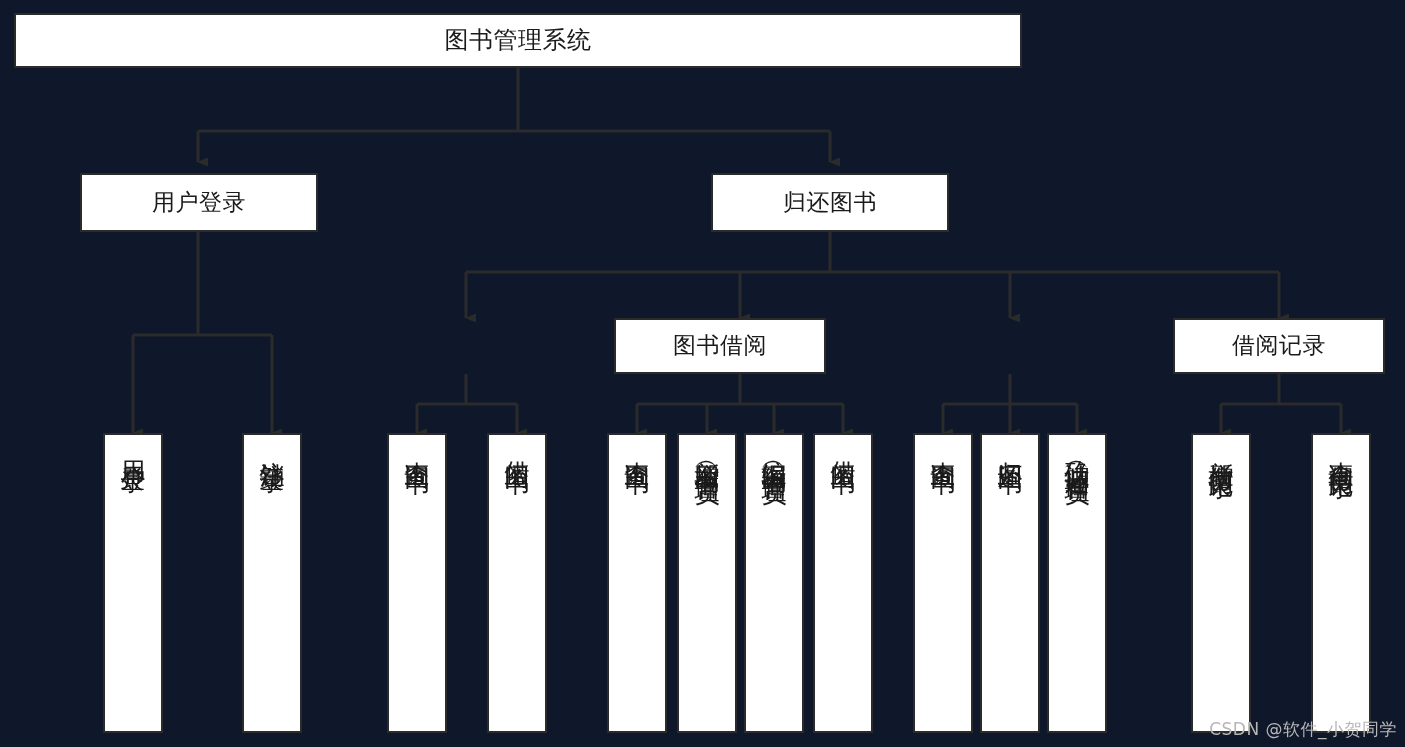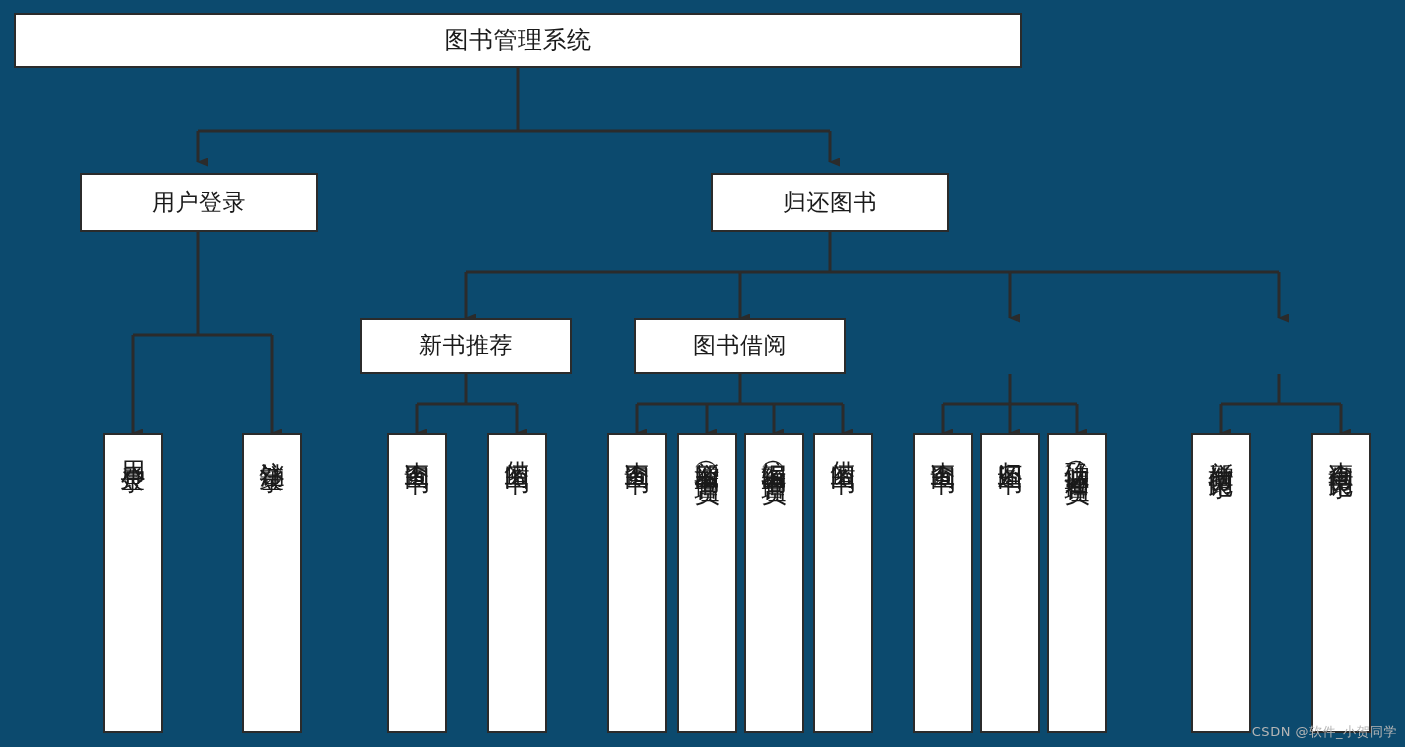--- a/index.html
+++ b/index.html
@@ -7,21 +7,21 @@
     padding: 0;
     background: #ffffff;
   }
   body {
     font-family: "DejaVu Sans", "Liberation Sans", sans-serif;
   }
   #canvas {
     position: relative;
     width: 1405px;
     height: 747px;
-    background: #0c4a6e;
+    background: #0f172a;
     overflow: hidden;
   }
   svg#edges {
     position: absolute;
     left: 0;
     top: 0;
     width: 1405px;
     height: 747px;
     pointer-events: none;
   }
@@ -58,21 +58,21 @@
     text-orientation: upright;
     font-size: 25px;
     line-height: 1.0;
     letter-spacing: 3px;
     white-space: normal;
   }
   .watermark {
     position: absolute;
     right: 8px;
     bottom: 6px;
-    font-size: 13px;
+    font-size: 17px;
     color: #b6b6b6;
     letter-spacing: 0.5px;
     z-index: 5;
     white-space: nowrap;
   }
 </style>
 </head>
 <body>
 
 <div id="canvas">
@@ -131,25 +131,25 @@
     <span class="label">图书管理系统</span>
   </div>
 
   <div class="node horiz" style="left:80px; top:173px; width:238px; height:59px;">
     <span class="label">用户登录</span>
   </div>
   <div class="node horiz" style="left:711px; top:173px; width:238px; height:59px;">
     <span class="label">归还图书</span>
   </div>
 
-  <div class="node horiz" style="left:360px; top:318px; width:212px; height:56px;">
-    <span class="label">新书推荐</span>
+  <div class="node horiz" style="left:614px; top:318px; width:212px; height:56px;">
+    <span class="label">图书借阅</span>
   </div>
-  <div class="node horiz" style="left:634px; top:318px; width:212px; height:56px;">
-    <span class="label">图书借阅</span>
+  <div class="node horiz" style="left:1173px; top:318px; width:212px; height:56px;">
+    <span class="label">借阅记录</span>
   </div>
 
   <div class="node vert" style="left:103px; top:433px; width:60px; height:300px;">
     <span class="label">用户登录</span>
   </div>
   <div class="node vert" style="left:242px; top:433px; width:60px; height:300px;">
     <span class="label">注销登录</span>
   </div>
 
   <div class="node vert" style="left:387px; top:433px; width:60px; height:300px;">

